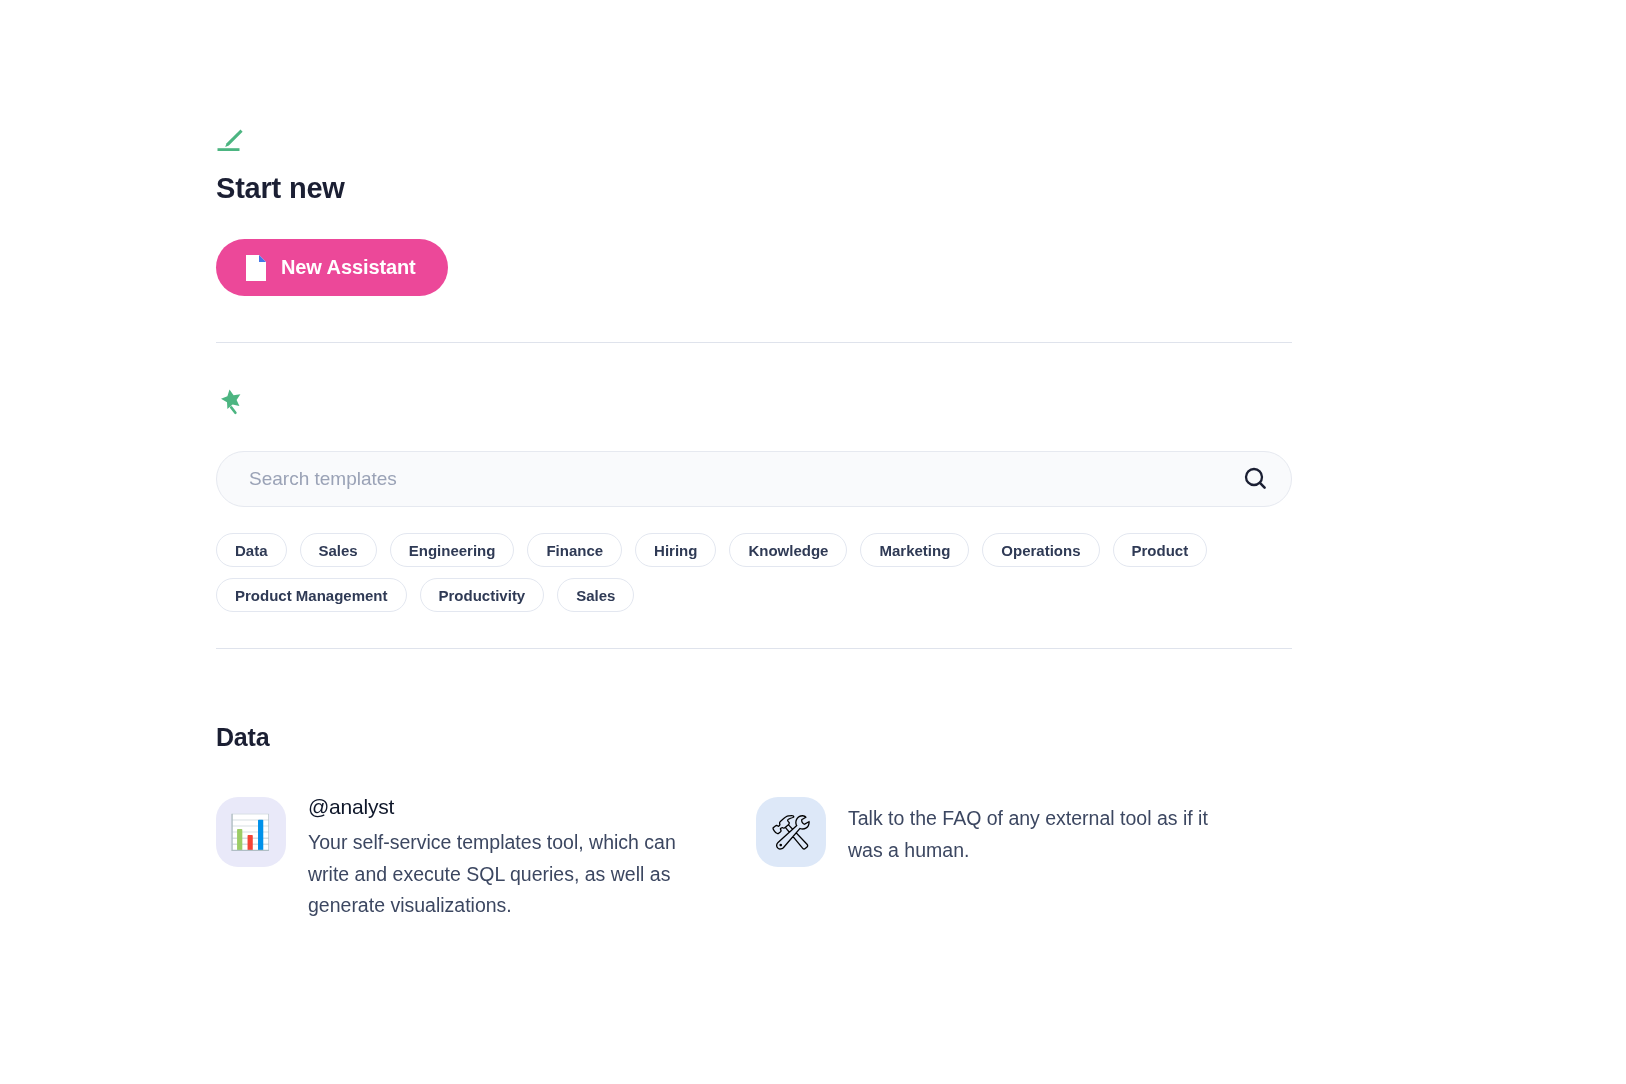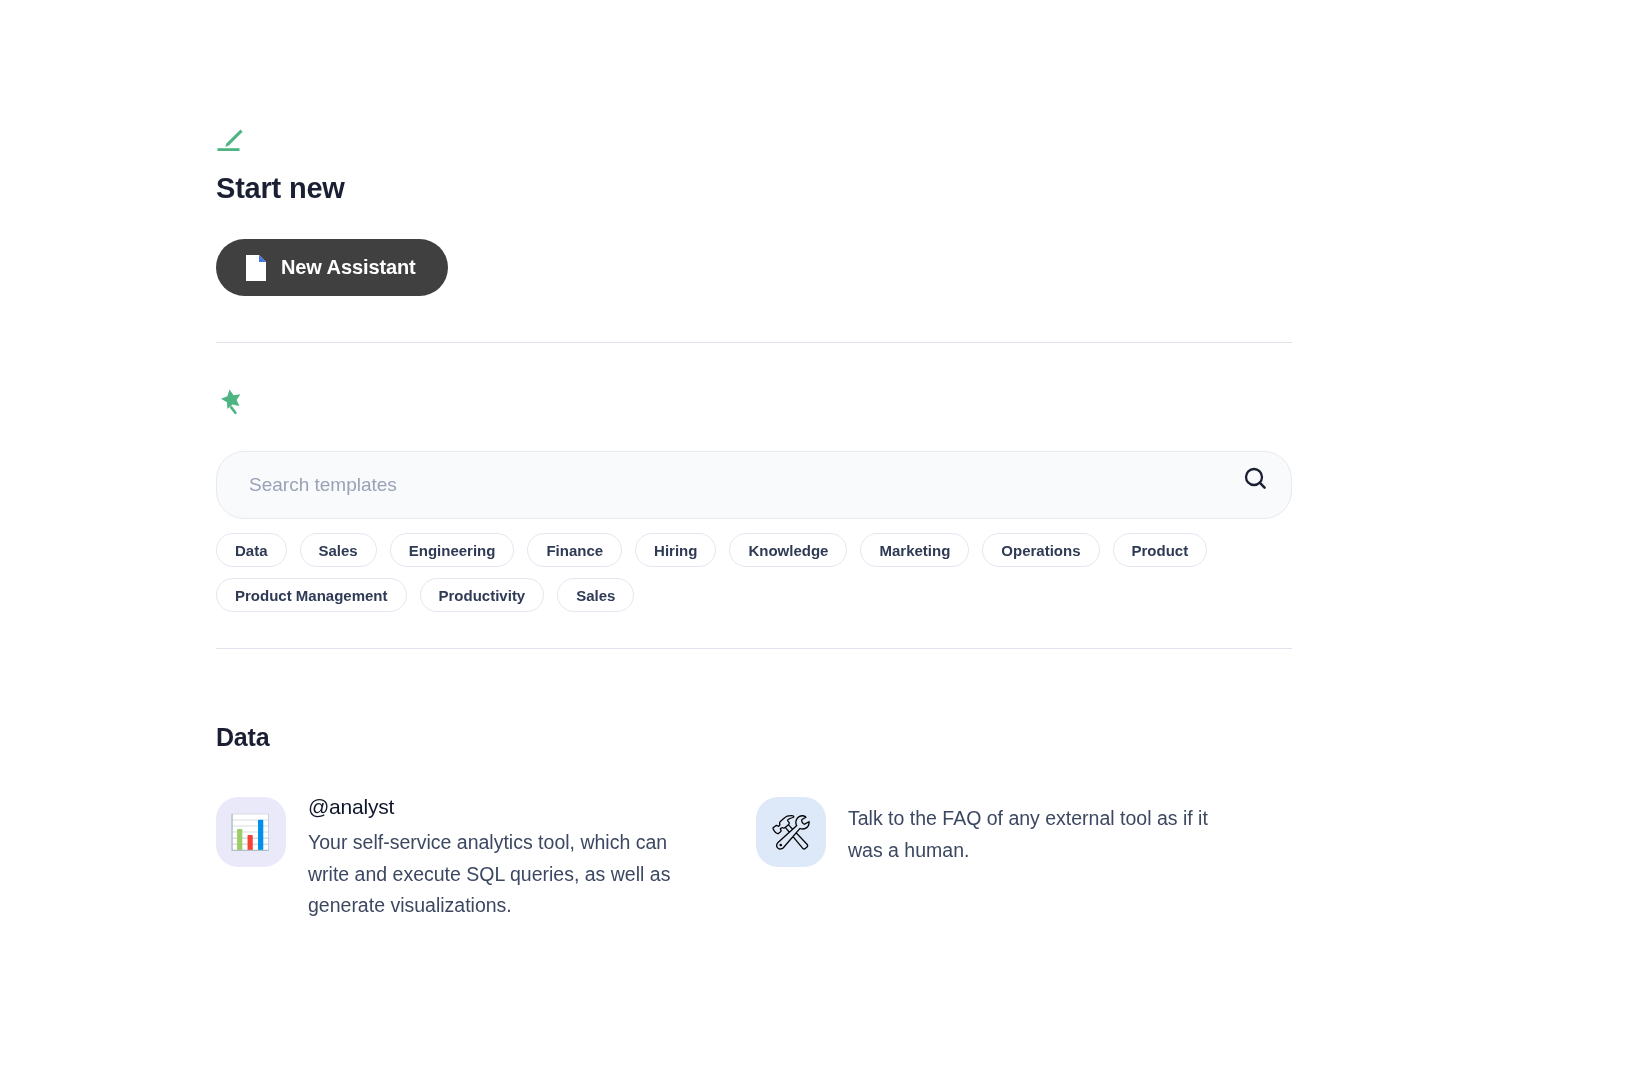--- a/index.html
+++ b/index.html
@@ -38,21 +38,21 @@
     font-weight: bold;
     color: #1b1f33;
     letter-spacing: -0.2px;
     margin-top: 16px;
   }
 
   .new-assistant-btn {
     display: inline-flex;
     align-items: center;
     gap: 13px;
-    background: #404040;
+    background: #ec4899;
     border: none;
     border-radius: 40px;
     padding: 0 32px 0 28px;
     height: 57px;
     margin-top: 34px;
     cursor: pointer;
     font-family: "Liberation Sans", sans-serif;
   }
   .new-assistant-btn .label {
     color: #ffffff;
@@ -74,21 +74,21 @@
   .section-template { padding-top: 44px; }
 
   .search-wrap {
     position: relative;
     margin-top: 34px;
     width: 1076px;
     height: 56px;
   }
   .search-input {
     width: 100%;
-    height: 68px;
+    height: 56px;
     border: 1px solid #e6e9f0;
     border-radius: 28px;
     background: #f9fafc;
     padding: 0 60px 0 32px;
     font-size: 19px;
     color: #2b3348;
     font-family: "Liberation Sans", sans-serif;
     outline: none;
   }
   .search-input::placeholder { color: #9aa2b6; }
@@ -260,21 +260,21 @@
 
     <section class="category">
       <h3 class="category-title">Data</h3>
 
       <div class="card-grid">
 
         <div class="card">
           <div class="card-tile tile-lavender">📊</div>
           <div class="card-body">
             <div class="card-name">@analyst</div>
-            <div class="card-desc">Your self-service analytics tool, which can write and execute SQL queries, as well as generate visualizations.</div>
+            <div class="card-desc">Your self-service templates tool, which can write and execute SQL queries, as well as generate visualizations.</div>
           </div>
         </div>
 
         <div class="card">
           <div class="card-tile tile-blue">🛠</div>
           <div class="card-body">
             <div class="card-desc">Talk to the FAQ of any external tool as if it was a human.</div>
           </div>
         </div>
 

